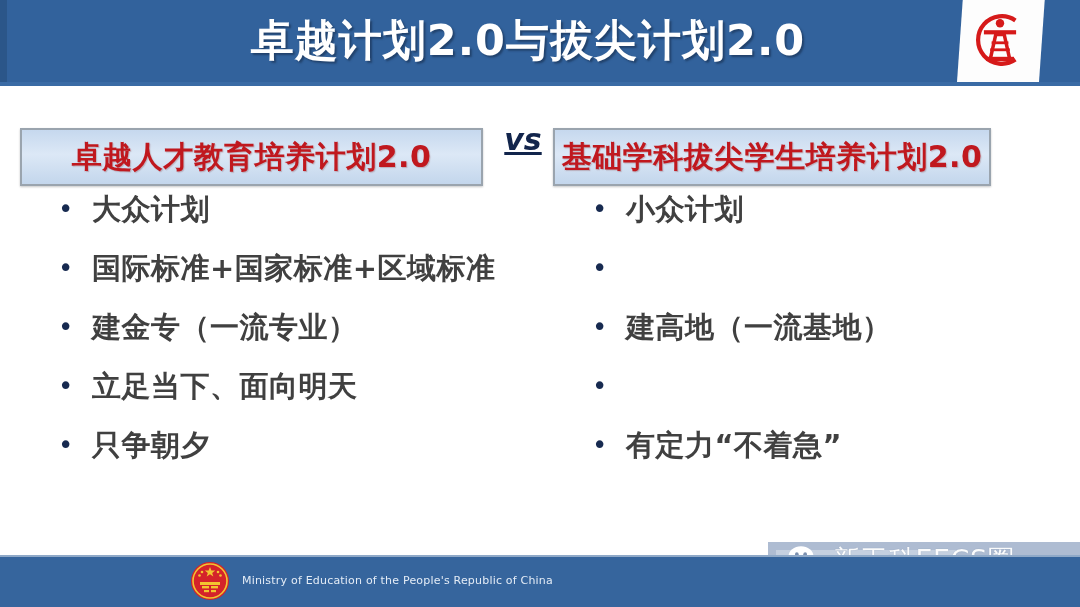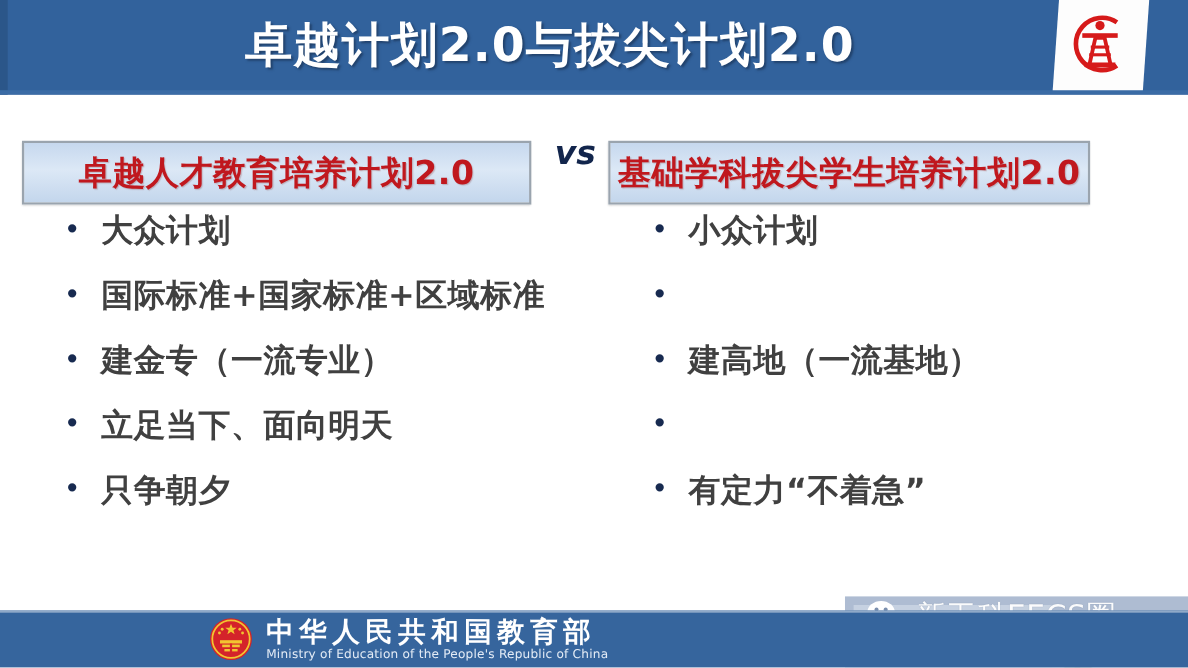--- a/index.html
+++ b/index.html
@@ -52,20 +52,21 @@
     height: 82px;
     display: flex;
     align-items: center;
     justify-content: center;
     color: #FFFFFF;
     font-size: 43px;
     font-weight: bold;
     letter-spacing: 1px;
     text-shadow: 2px 2px 2px rgba(20,40,70,0.55);
     white-space: nowrap;
+    padding-left: 28px;
   }
 
   
   .logo-plate {
     position: absolute;
     left: 960px;
     top: -4px;
     width: 82px;
     height: 86px;
     background: #FDFDFD;
@@ -109,20 +110,21 @@
     top: 110px;
     width: 56px;
     height: 58px;
     display: flex;
     align-items: center;
     justify-content: center;
     color: #12254C;
     font-size: 30px;
     font-weight: bold;
     font-style: italic;
+    text-decoration: underline;
   }
 
   
   .bullet-col {
     position: absolute;
     top: 188px;
   }
   .bullet-col.left  { left: 58px;  width: 520px; }
   .bullet-col.right { left: 592px; width: 470px; }
 
@@ -378,18 +380,17 @@
       <circle cx="12" cy="11" r="1.3" fill="#F2C430"></circle>
       <circle cx="9.5" cy="14.5" r="1.3" fill="#F2C430"></circle>
       <circle cx="28" cy="11" r="1.3" fill="#F2C430"></circle>
       <circle cx="30.5" cy="14.5" r="1.3" fill="#F2C430"></circle>
       <rect x="10" y="21" width="20" height="3" fill="#F2C430"></rect>
       <rect x="12" y="25" width="16" height="2.4" fill="#F2C430"></rect>
       <rect x="14" y="29" width="12" height="2.2" fill="#F2C430"></rect>
       <rect x="19" y="24" width="2" height="8" fill="#D4232A"></rect>
     </svg>
     <div class="moe-texts">
-      <span class="moe-cn">中华人民共和国教育部</span>
       <span class="moe-en">Ministry of Education of the People's Republic of China</span>
     </div>
   </div>
 
 </div>
 
 </body></html>

